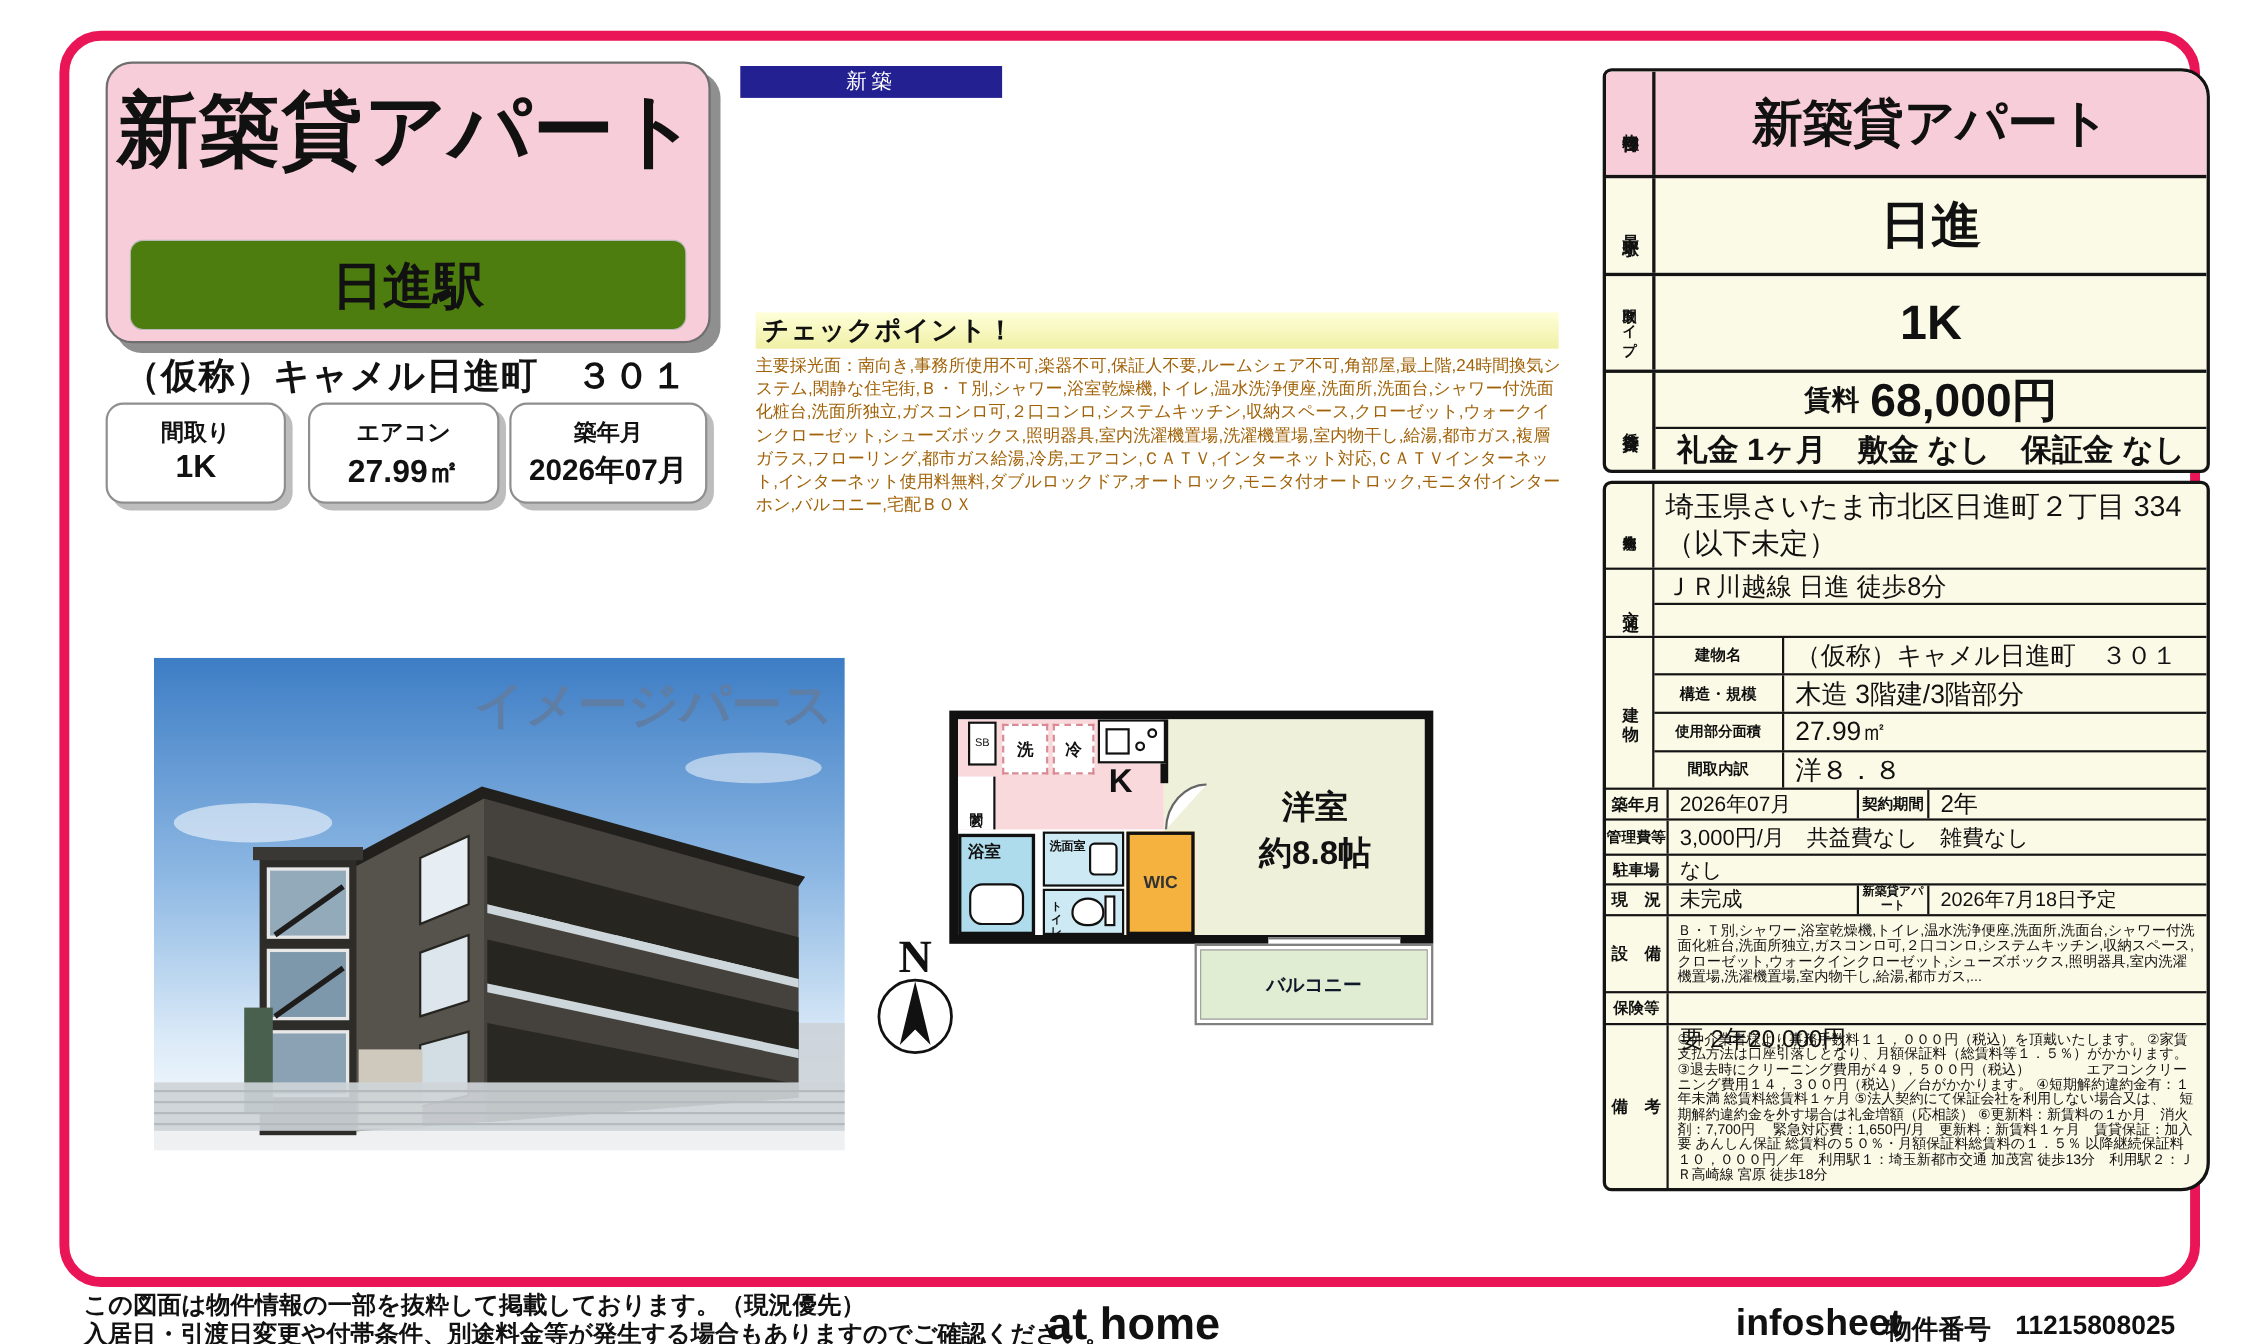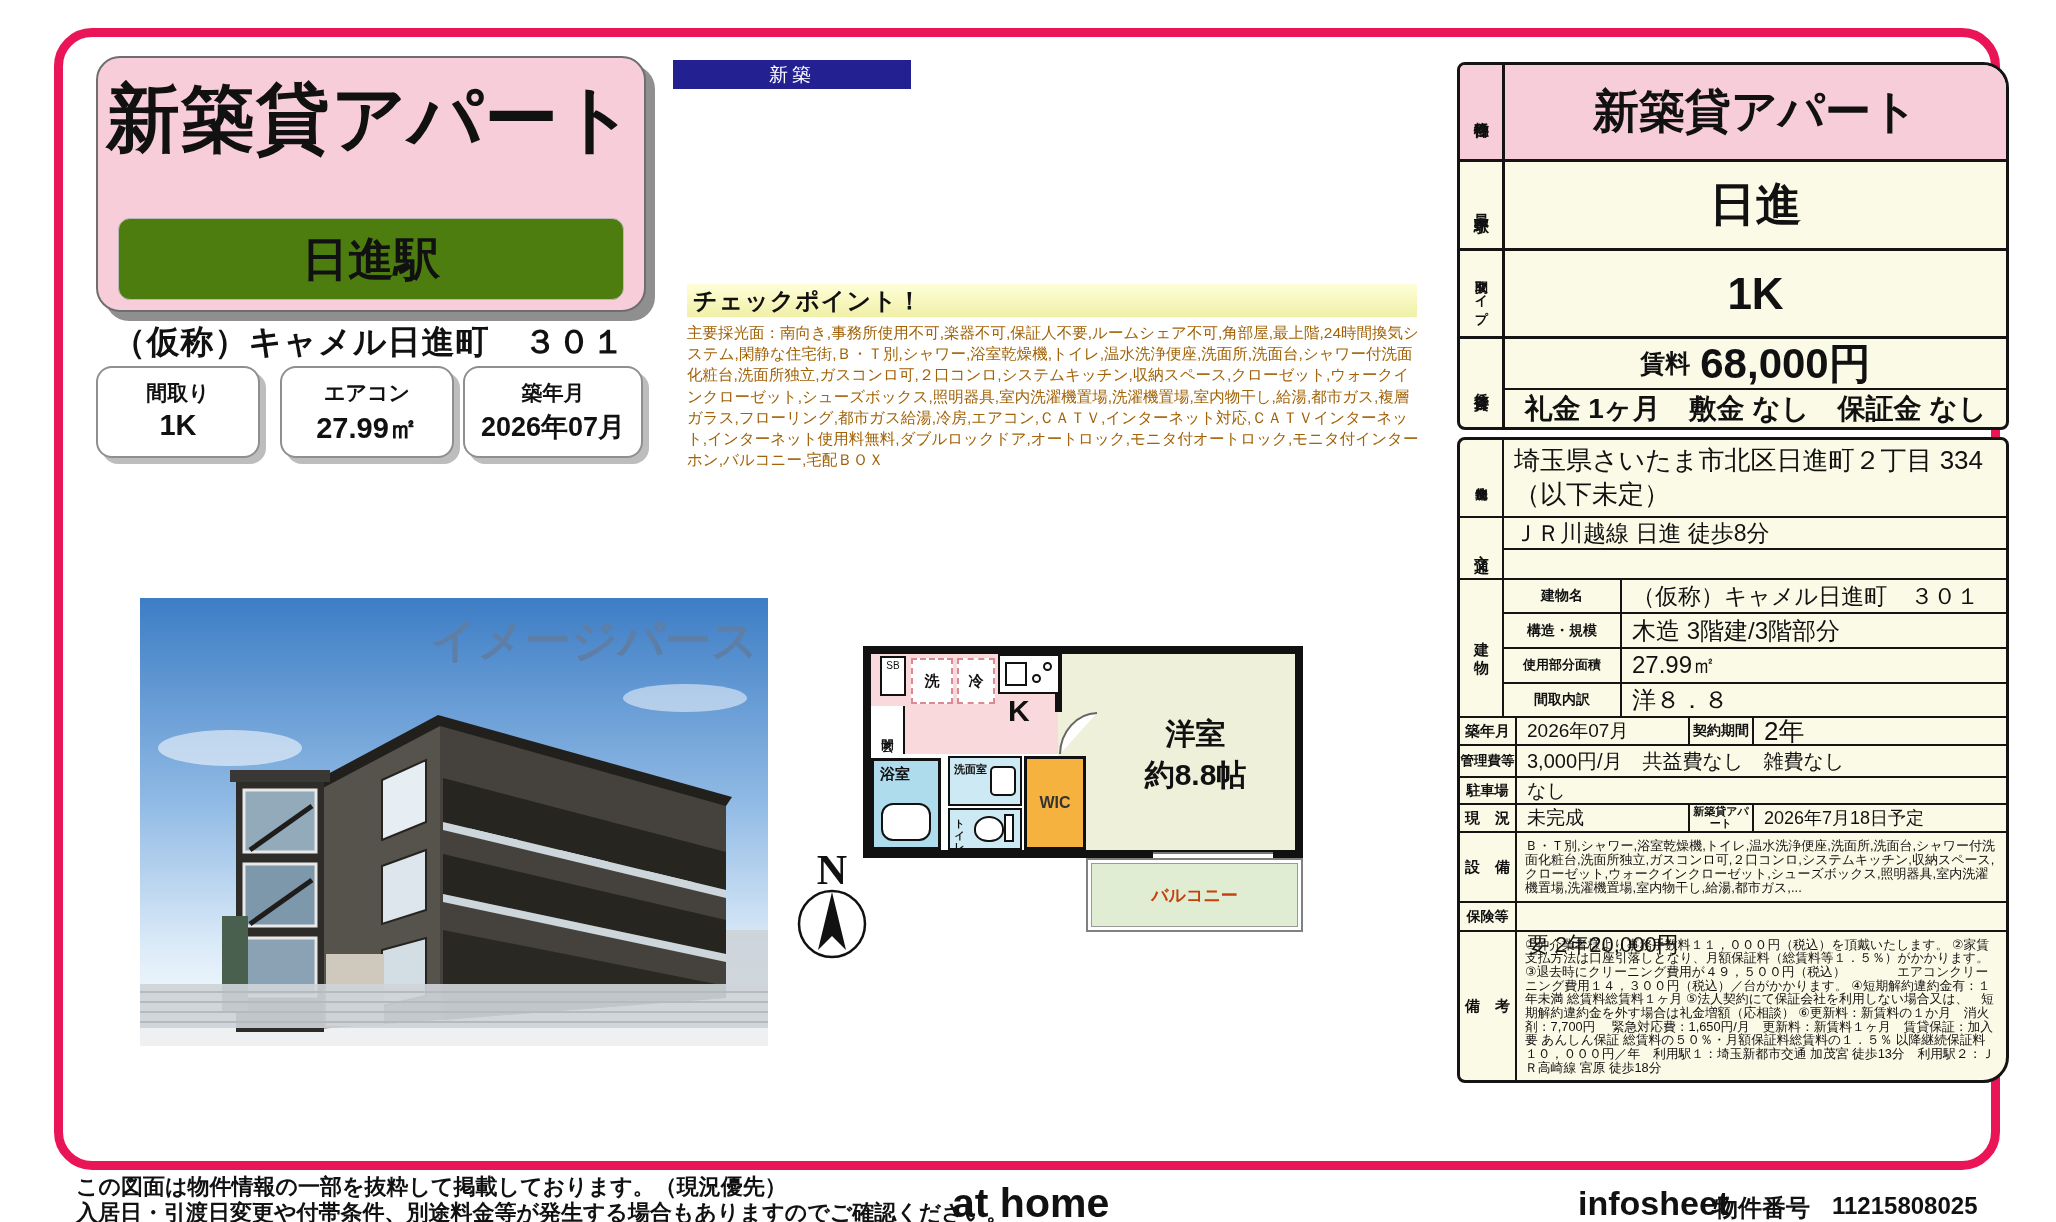--- a/index.html
+++ b/index.html
@@ -28,21 +28,21 @@
   .cp-body{left:687px;top:322px;width:738px;font-size:15.5px;line-height:1.37;color:#a16207;}
   
   .pers{left:140px;top:598px;width:556px;height:448px;}
   
   .plan{left:858px;top:636px;width:470px;height:332px;}
   .plan *{box-sizing:border-box;}
   .unit{position:absolute;left:5px;top:10px;width:440px;height:212px;border:8px solid #111;background:#fff;}
   .living{position:absolute;left:200px;top:18px;width:237px;height:196px;background:#eef0da;}
   .kitchen{position:absolute;left:13px;top:18px;width:187px;height:100px;background:#f9d9dc;}
   .genkan{position:absolute;left:13px;top:70px;width:34px;height:48px;background:#fff;border-right:2px solid #111;display:flex;align-items:center;justify-content:center;writing-mode:vertical-rl;text-orientation:upright;font-size:12px;font-weight:700;}
-  .sbbox{position:absolute;left:22px;top:20px;width:26px;height:40px;background:#fff;border:2px solid #111;font-size:10px;text-align:center;padding-top:2px;}
+  .sbbox{position:absolute;left:22px;top:20px;width:26px;height:40px;background:#fff;border:2px solid #111;font-size:10px;text-align:center;padding-top:12px;}
   .dashedbox{position:absolute;top:22px;height:46px;background:#fff;border:2px dashed #d98a93;font-size:15px;font-weight:700;display:flex;align-items:center;justify-content:center;}
   .counter{position:absolute;left:140px;top:18px;width:62px;height:40px;background:#fff;border:2px solid #111;}
   .sink{position:absolute;left:5px;top:6px;width:22px;height:24px;border:2px solid #111;background:#fff;}
   .burner{position:absolute;width:9px;height:9px;border:2px solid #111;border-radius:50%;background:#fff;}
   .klabel{position:absolute;left:150px;top:58px;font-size:30px;font-weight:600;}
   .wall-kl{position:absolute;left:197px;top:18px;width:7px;height:58px;background:#111;}
   .bath{position:absolute;left:13px;top:122px;width:70px;height:92px;background:#aedcec;border:3px solid #111;}
   .bath-label{font-size:15px;font-weight:700;margin:4px 0 0 6px;}
   .tub{position:absolute;left:7px;top:42px;width:50px;height:38px;background:#fff;border:2px solid #111;border-radius:12px;}
   .washroom{position:absolute;left:90px;top:120px;width:74px;height:50px;background:#cde9f3;border:2px solid #111;}
@@ -50,21 +50,21 @@
   .basin{position:absolute;right:4px;top:8px;width:26px;height:30px;background:#fff;border:2px solid #111;border-radius:5px;}
   .toiletroom{position:absolute;left:90px;top:172px;width:74px;height:42px;background:#cde9f3;border:2px solid #111;}
   .toilet-label{position:absolute;left:2px;top:2px;writing-mode:vertical-rl;text-orientation:upright;font-size:10px;font-weight:700;}
   .toilet-icon{position:absolute;right:8px;top:6px;width:30px;height:26px;background:#fff;border:2px solid #111;border-radius:50% 50% 45% 45%;}
   .toilet-tank{position:absolute;right:6px;top:4px;width:10px;height:28px;background:#fff;border:2px solid #111;}
   .wic{position:absolute;left:166px;top:120px;width:62px;height:94px;background:#f6b23e;border:3px solid #111;display:flex;align-items:center;justify-content:center;font-size:16px;font-weight:700;color:#333;}
   .living-label{position:absolute;left:245px;top:78px;width:185px;text-align:center;font-weight:800;}
   .living-label .l1{font-size:30px;}
   .living-label .l2{font-size:30px;}
   .bdoor{position:absolute;left:295px;top:216px;width:120px;height:8px;background:#fff;border-top:2px solid #777;border-bottom:2px solid #777;}
-  .balcony{position:absolute;left:228px;top:222px;width:217px;height:74px;background:#e0edd2;border:2px solid #808080;box-shadow:inset 0 0 0 3px #fff, inset 0 0 0 4px #9a9a9a;display:flex;align-items:center;justify-content:center;font-size:17px;font-weight:700;color:#c2410c;}
+  .balcony{position:absolute;left:228px;top:222px;width:217px;height:74px;background:#e0edd2;border:2px solid #808080;box-shadow:inset 0 0 0 3px #fff, inset 0 0 0 4px #9a9a9a;display:flex;align-items:center;justify-content:center;font-size:17px;font-weight:700;color:#0f172a;}
   .arc{position:absolute;left:201px;top:76px;width:38px;height:42px;}
   
   .compass{left:790px;top:850px;width:84px;height:116px;}
   
   .rtable{left:1457px;width:546px;border:3px solid var(--ink);background:var(--cream);overflow:hidden;}
   .t1{top:62px;border-radius:8px 26px 8px 8px;}
   .t2{top:437px;border-radius:8px 8px 26px 8px;}
   .trow{display:flex;border-bottom:3px solid var(--ink);}
   .trow:last-child{border-bottom:none;}
   .t2 .trow{border-bottom-width:2px;}
@@ -270,21 +270,21 @@
       <div style="display:flex;height:32px;">
         <div class="sublabel">間取内訳</div>
         <div class="cellL" style="font-size:24px;">洋８．８</div>
       </div>
     </div>
   </div>
   <div class="trow" style="height:26px;">
     <div class="hlabel" style="font-size:15px;">築年月</div>
     <div class="cellL" style="font-size:19px;">2026年07月</div>
     <div class="hlabel" style="flex:0 0 62px;border-left:2px solid var(--ink);font-size:14px;">契約期間</div>
-    <div class="cellL" style="flex:0 0 232px;font-size:26px;">2年</div>
+    <div class="cellL" style="flex:0 0 232px;font-size:22px;">2年</div>
   </div>
   <div class="trow" style="height:30px;">
     <div class="hlabel" style="font-size:13.5px;">管理費等</div>
     <div class="cellL" style="font-size:20px;">3,000円/月　共益費なし　雑費なし</div>
   </div>
   <div class="trow" style="height:25px;">
     <div class="hlabel" style="font-size:14px;">駐車場</div>
     <div class="cellL" style="font-size:19px;">なし</div>
   </div>
   <div class="trow" style="height:26px;">

